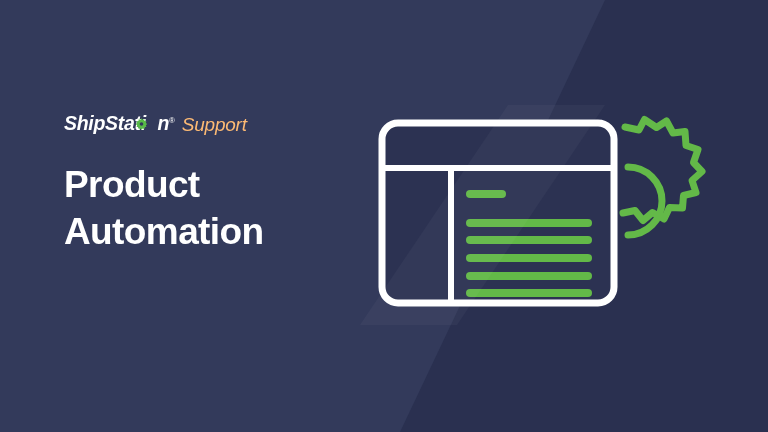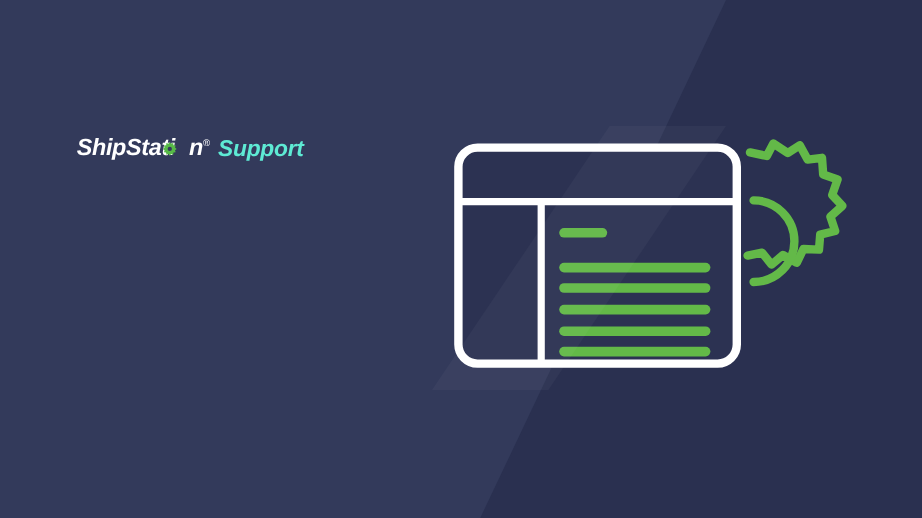--- a/index.html
+++ b/index.html
@@ -74,22 +74,22 @@
     font-size: 8px;
     font-style: normal;
     vertical-align: super;
     color: #ffffff;
     font-weight: normal;
   }
 
   .logo-support {
     font-size: 19px;
     font-style: italic;
-    font-weight: bold;
-    color: #5eead4;
+    font-weight: normal;
+    color: #fdba74;
     letter-spacing: -0.2px;
     line-height: 1;
     white-space: nowrap;
   }
 
   .headline {
     color: #ffffff;
     font-size: 37px;
     font-weight: bold;
     line-height: 1.27;
@@ -132,20 +132,22 @@
                      L21 16.4 L17.6 16.8 L17.2 20.2 L14 19.2 L12 21.8 L10 19.2 L6.8 20.2
                      L6.4 16.8 L3 16.4 L4 13.2 L1.4 11.2 L4 9.2 L3 6 L6.4 5.6 L6.8 2.2
                      L10 3.2 Z"></path>
           </g>
           <circle cx="12" cy="11.2" r="3.3" fill="#333a5b"></circle>
         </svg>
       </div>
       <div class="logo-support">Support</div>
     </div>
 
+    <h1 class="headline">Product
+Automation</h1>
   </div>
 
   <div class="art">
     <svg viewBox="0 0 340 220" xmlns="http://www.w3.org/2000/svg">
 
       <g>
         <path d="M265 22
                  L279 25 L284.5 14.5 L296.5 22.5 L306.5 16 L313 28 L325 26.5 L326 40.5
                  L338 44.5 L333.5 57.5 L342 66.5 L332 75.5 L336 87.5 L323.5 90.5
                  L322.5 103 L309.5 102.5 L304 114 L292.5 107.5 L283 115.5 L275 105.5

